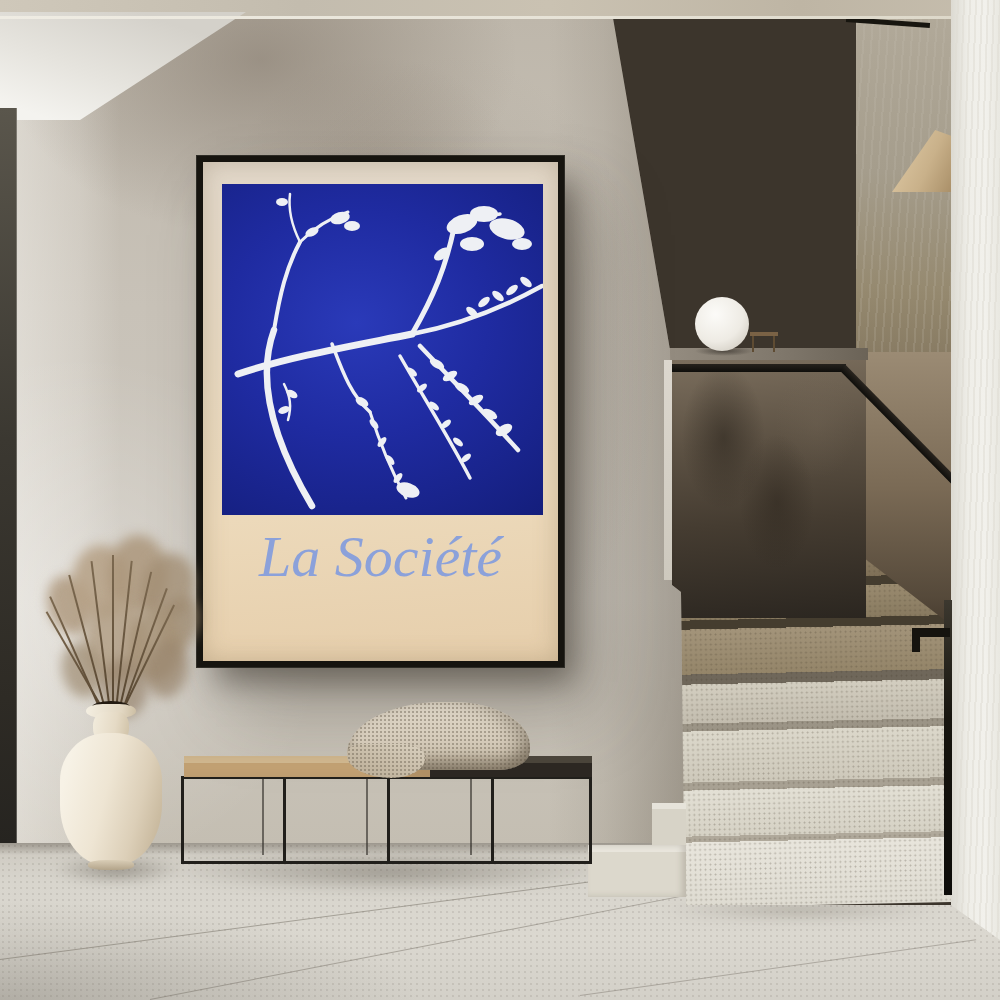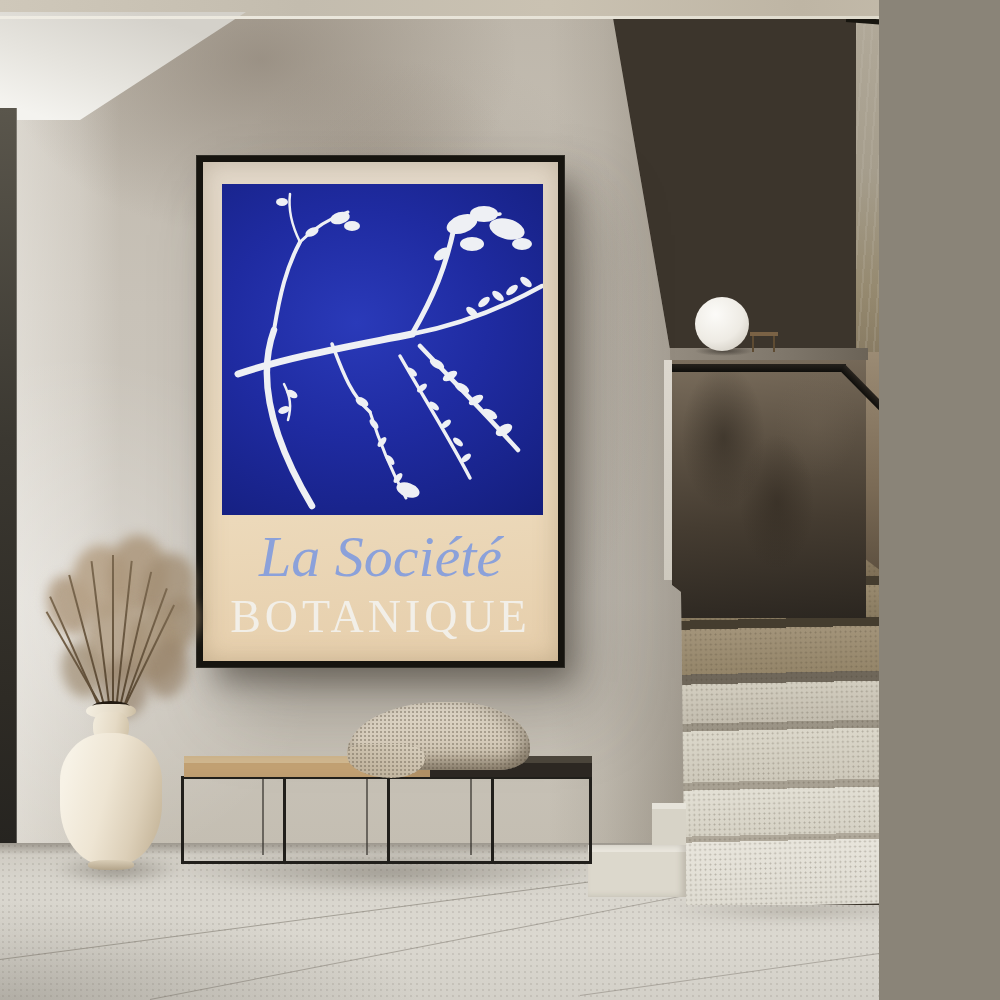--- a/index.html
+++ b/index.html
@@ -1,16 +1,16 @@
 <!DOCTYPE html>
 <html><head>
 <meta charset="utf-8">
 <style>
   html,body{margin:0;padding:0;background:#8a8478;}
-  #scene{position:relative;width:879px;height:1000px;overflow:hidden;
+  #scene{position:relative;width:1000px;height:1000px;overflow:hidden;
          font-family:"Liberation Serif","DejaVu Serif",serif;
          --art-blue:#1f2ba1; --poster-bg:#e8d7bd; --line1-color:#8ba1da;
          --line2-color:#f2efe8; --frame-color:#16140f;}
   #scene *{position:absolute;box-sizing:border-box;}
 
   
   .ceiling{left:0;top:0;width:1000px;height:18px;
     background:linear-gradient(90deg,#cfc8ba,#c3bcae 30%,#cac2b2 55%,#beb5a4 80%,#c6beae);
   }
   .ceiling-edge{left:0;top:16px;width:1000px;height:3px;background:linear-gradient(90deg,#efece3,#e6e2d6 60%,#dcd7c8);}
@@ -314,21 +314,20 @@
             <ellipse cx="130" cy="42" rx="8" ry="5"></ellipse>
             <ellipse cx="60" cy="18" rx="6" ry="4"></ellipse>
             <ellipse cx="90" cy="48" rx="7" ry="4" transform="rotate(-25 90 48)"></ellipse>
             <ellipse cx="70" cy="210" rx="6" ry="3.5" transform="rotate(30 70 210)"></ellipse>
             <ellipse cx="62" cy="226" rx="6" ry="3.5" transform="rotate(-20 62 226)"></ellipse>
             <ellipse cx="140" cy="218" rx="7" ry="4" transform="rotate(30 140 218)"></ellipse>
           </g>
         </svg>
       </div>
       <div class="poster-line1 t">La Société</div>
-      <div class="poster-line2 t">BOTANIQUE</div>
     </div>
   </div>
 
   <div class="plume pl1"></div>
   <div class="plume pl2"></div>
   <div class="plume pl3"></div>
   <div class="plume pl4"></div>
   <div class="plume pl5"></div>
   <div class="plume pl6"></div>
   <div class="plume pl7"></div>

